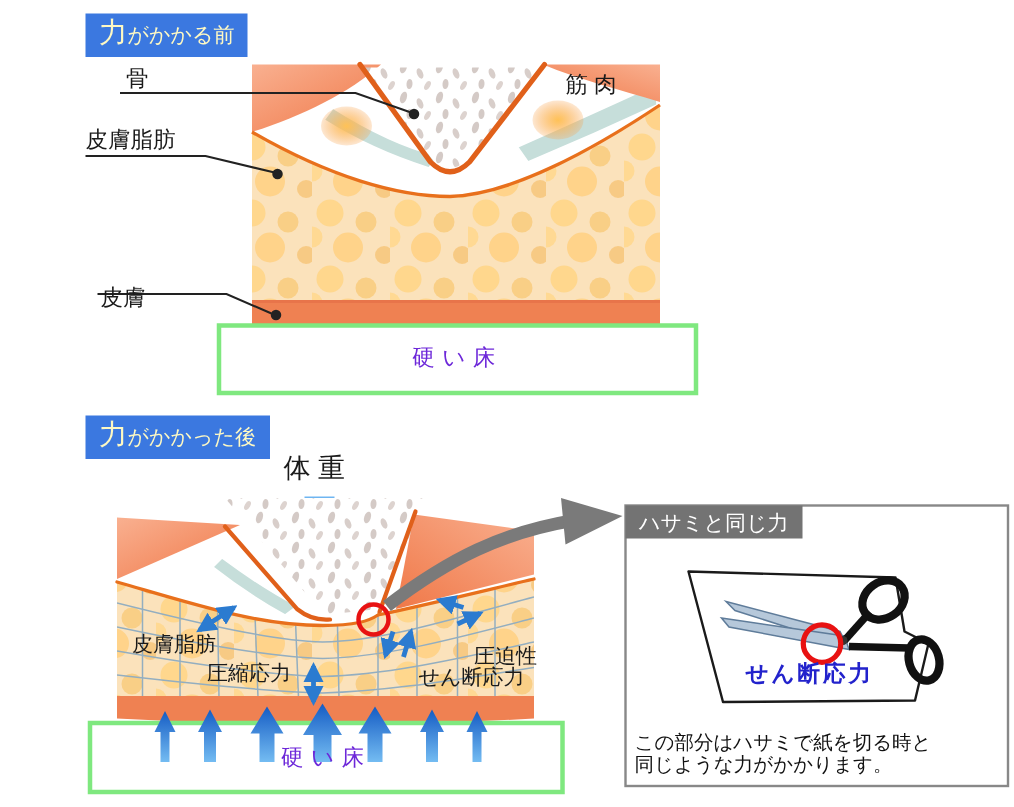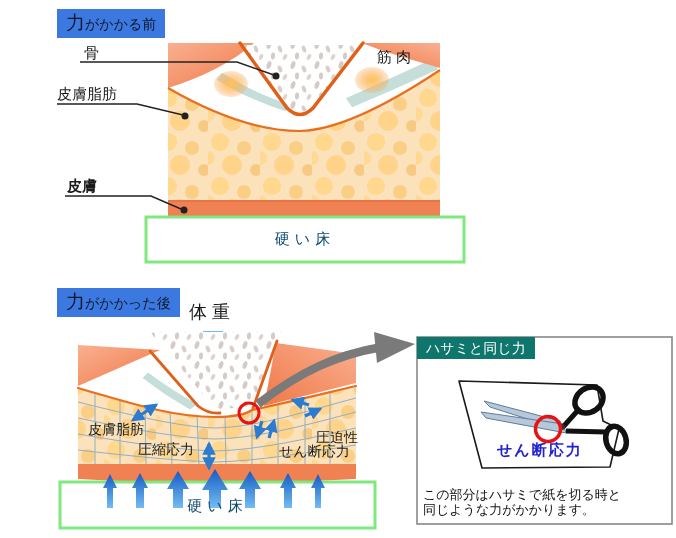--- a/index.html
+++ b/index.html
@@ -1,25 +1,25 @@
 <!DOCTYPE html>
 <html><head>
 <meta charset="utf-8">
 <style>
   html,body{margin:0;padding:0;background:#fff;}
   #stage{position:relative;width:676px;height:538px;background:#fff;overflow:hidden;
          font-family:"Liberation Sans","DejaVu Sans",sans-serif;}
   #art{position:absolute;left:0;top:0;}
   .txt{position:absolute;color:#1a1a1a;white-space:nowrap;line-height:1.15;}
-  .tab{background:#3b78e0;color:#0f172a;font-size:14px;padding:3px 9px 4px 9px;}
+  .tab{background:#3b78e0;color:#fef9c3;font-size:14px;padding:3px 9px 4px 9px;}
   .tab::first-letter{font-size:19px;}
   .lbl{font-size:15px;}
-  .floor-txt{color:#0c4a6e;font-size:15px;letter-spacing:5px;text-align:center;}
+  .floor-txt{color:#6d28d9;font-size:15px;letter-spacing:5px;text-align:center;}
   .stress{font-size:14px;}
-  .boxhead{background:#0f766e;color:#fff;font-size:14px;padding:3px 9px;}
+  .boxhead{background:#737373;color:#fff;font-size:14px;padding:3px 9px;}
   .shear-blue{color:#2222cc;font-weight:bold;font-size:15px;letter-spacing:2px;}
   .caption{font-size:13px;line-height:15px;color:#111;}
   .weight{font-size:18px;font-weight:normal;letter-spacing:5px;}
 </style>
 </head>
 <body>
 
 <div id="stage">
 
 <svg id="art" width="676" height="538" viewBox="0 0 676 538">
@@ -189,25 +189,25 @@
       <ellipse cx="616" cy="440" rx="10" ry="14" fill="none" stroke="#111" stroke-width="5.5" transform="rotate(-15 616 440)"></ellipse>
       <circle cx="562" cy="427" r="3" fill="#333"></circle>
     </g>
     <circle cx="548" cy="429" r="12.5" fill="none" stroke="#e81212" stroke-width="3.5"></circle>
   </g>
 </svg>
 
 <div class="txt tab" style="left:57px;top:9px;">力がかかる前</div>
 <div class="txt lbl" style="left:84px;top:44px;">骨</div>
 <div class="txt lbl" style="left:57px;top:85px;text-align:center;">皮膚脂肪</div>
-<div class="txt lbl" style="left:67px;top:177px;font-weight:bold;">皮膚</div>
+<div class="txt lbl" style="left:67px;top:190px;">皮膚</div>
 <div class="txt lbl" style="left:377px;top:48px;letter-spacing:4px;text-align:right;">筋肉</div>
 <div class="txt floor-txt" style="left:146px;top:230px;width:318px;">硬い床</div>
 
-<div class="txt tab" style="left:57px;top:277px;margin-top:11px;">力がかかった後</div>
+<div class="txt tab" style="left:57px;top:277px;">力がかかった後</div>
 <div class="txt weight" style="left:189px;top:302px;">体重</div>
 <div class="txt stress" style="left:88px;top:421px;">皮膚脂肪</div>
 <div class="txt stress" style="left:138px;top:442px;font-family:Liberation Mono, monospace;">圧縮応力</div>
 <div class="txt stress" style="left:279px;top:429px;margin-left:37px;">圧迫性</div>
 <div class="txt stress" style="left:279px;top:443px;">せん断応力</div>
 <div class="txt floor-txt" style="left:60px;top:497px;width:315px;">硬い床</div>
 
 <div class="txt boxhead" style="left:417px;top:337px;">ハサミと同じ力</div>
 <div class="txt shear-blue" style="left:497px;top:441px;">せん断応力</div>
 <div class="txt caption" style="left:423px;top:487px;">この部分はハサミで紙を切る時と</div>

